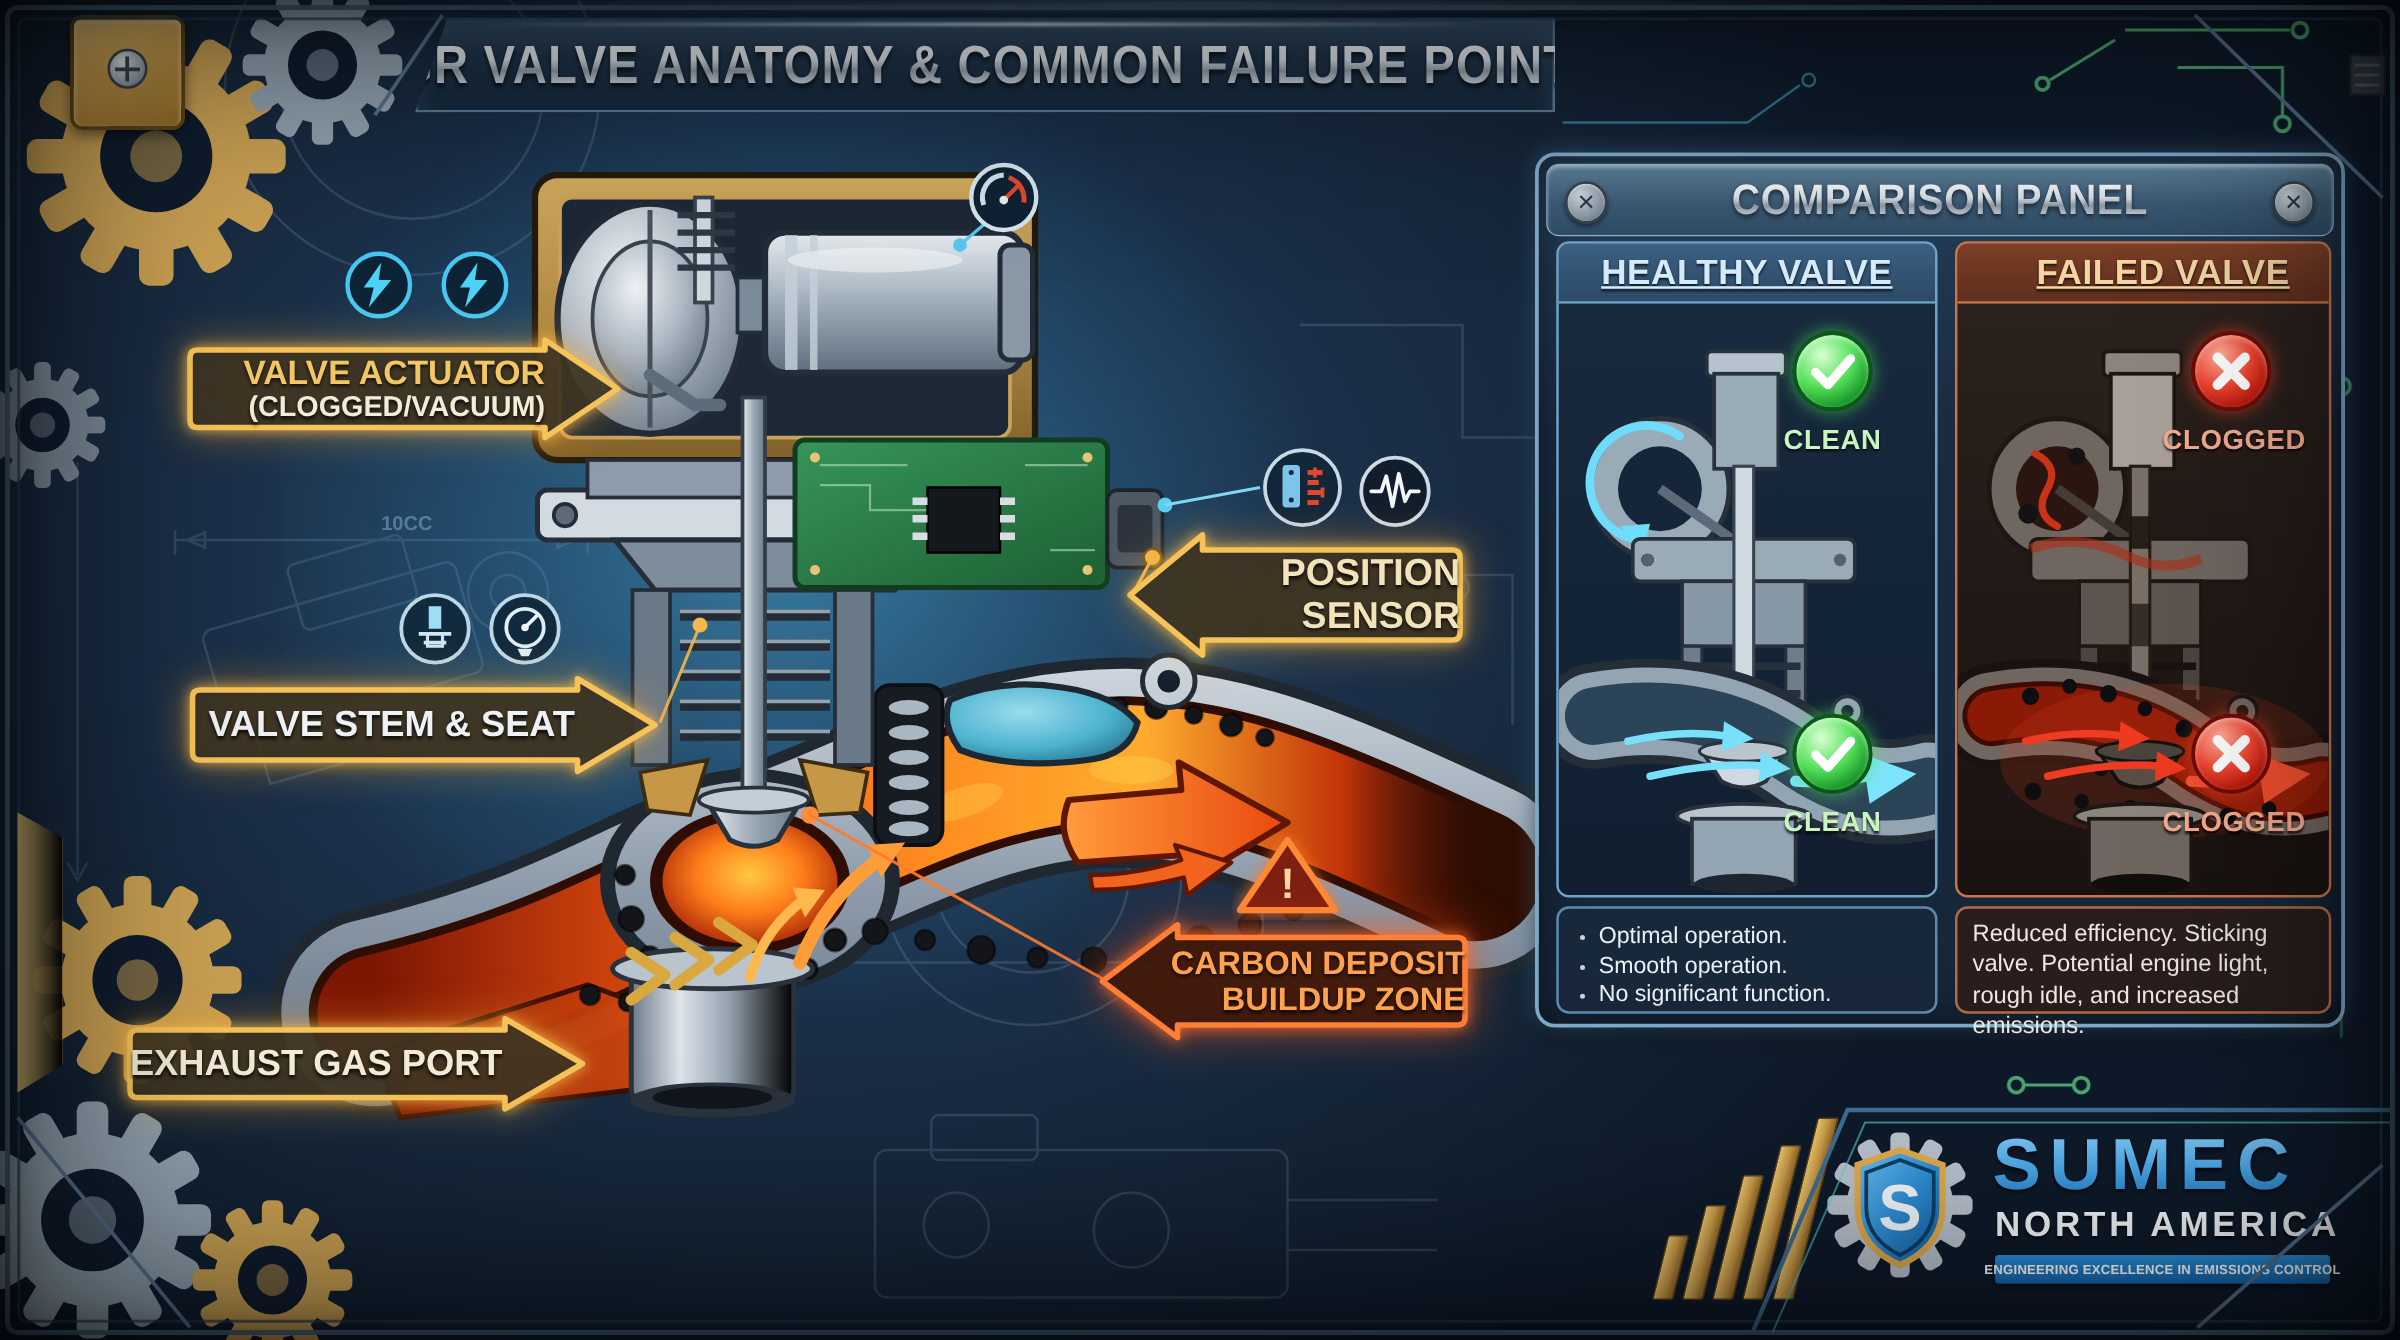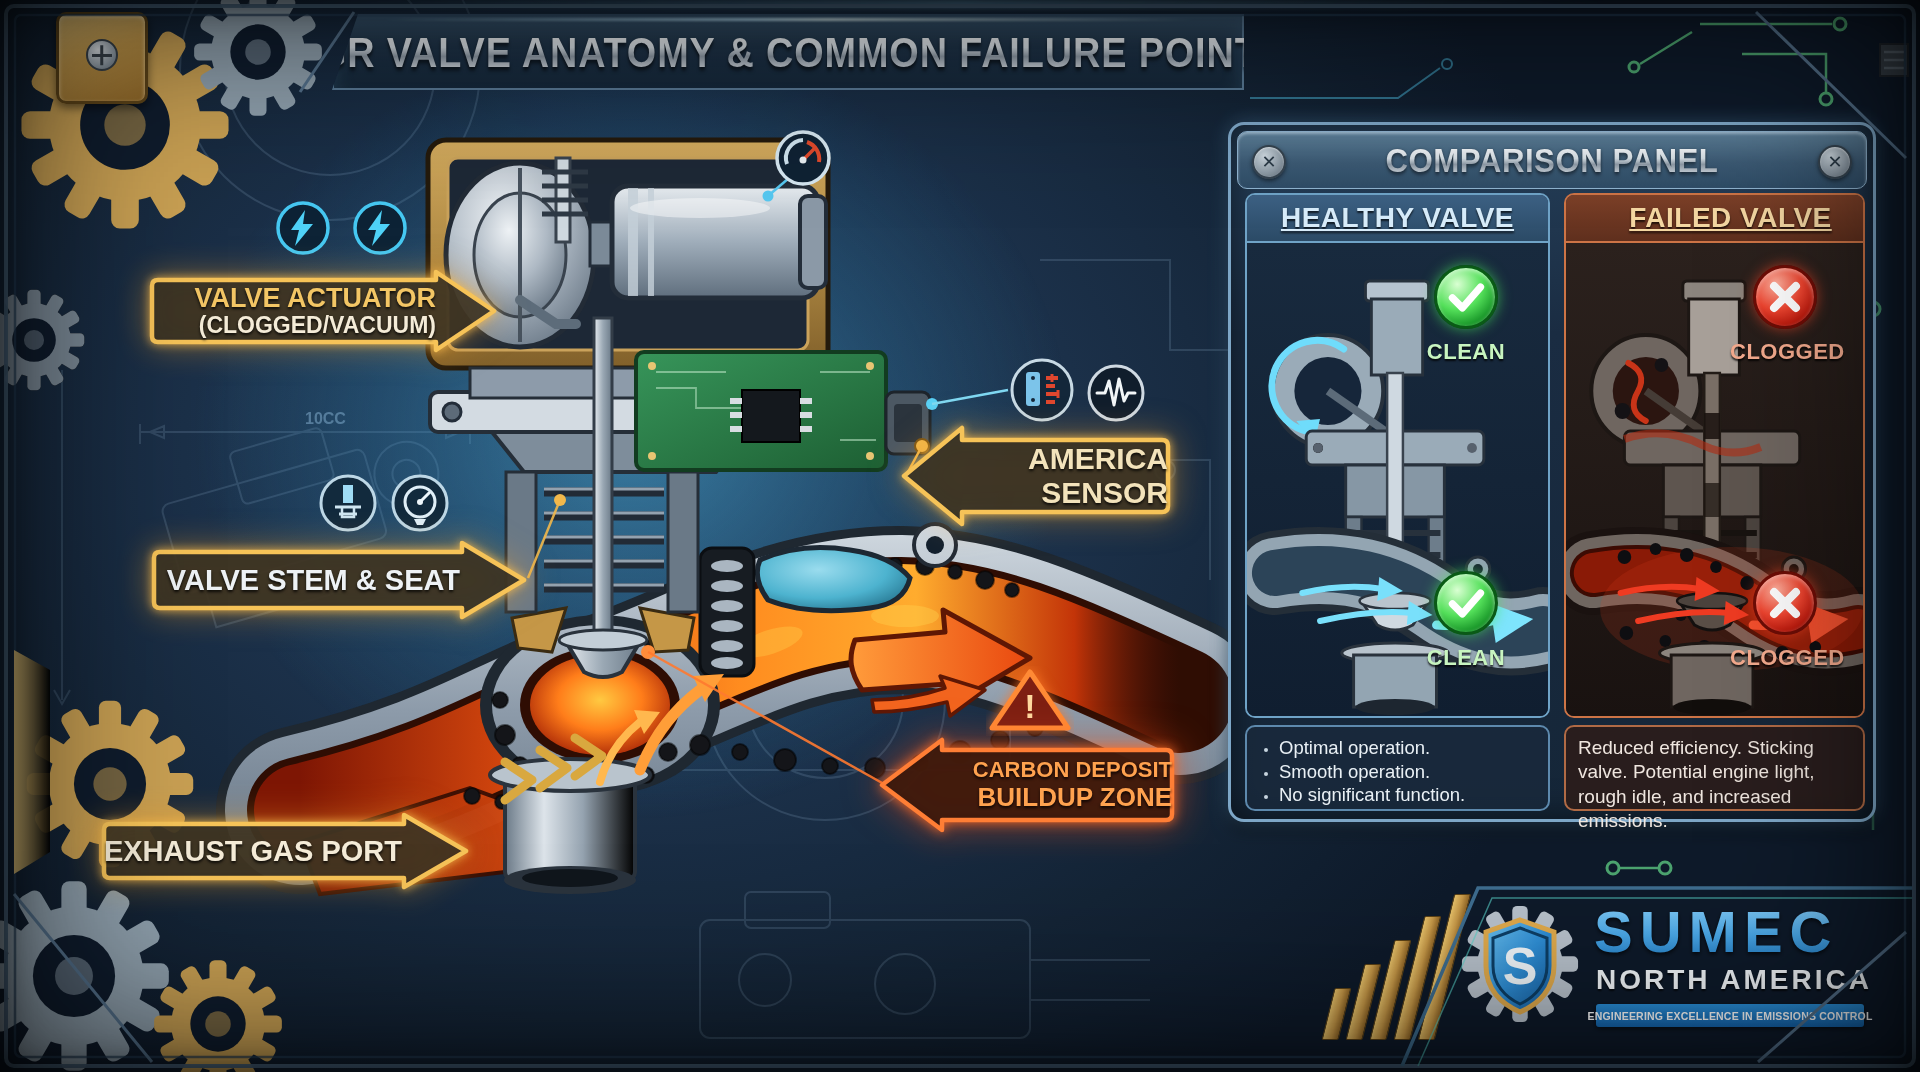--- a/index.html
+++ b/index.html
@@ -528,36 +528,36 @@
     <div class="txt" style="left:10px;top:0;bottom:0;right:70px">
       <span class="t-cream" style="font-size:29px">EXHAUST GAS PORT</span>
     </div>
   </div>
 
   <div class="abs co" style="left:900px;top:424px;width:272px;height:104px">
     <svg class="arrow-shape" viewBox="0 0 272 104">
       <path class="gold-arrow" d="M62,16 H262 Q268,16 268,22 V82 Q268,88 262,88 H62 V100 L4,52 L62,4 Z"></path>
     </svg>
     <div class="txt" style="left:66px;top:0;bottom:0;right:4px">
-      <span class="t-tan" style="font-size:30px">AMERICA</span>
+      <span class="t-tan" style="font-size:30px">POSITION</span>
       <span class="t-tan" style="font-size:30px">SENSOR</span>
     </div>
   </div>
 
   <svg class="abs" style="left:986px;top:666px;z-index:3" width="88" height="70">
     <path d="M44,6 L82,62 H6 Z" fill="#7e1f12" stroke="#ff8a35" stroke-width="5" stroke-linejoin="round" style="filter:drop-shadow(0 0 6px rgba(255,120,40,.8))"></path>
     <text x="44" y="52" text-anchor="middle" font-size="34" font-weight="900" fill="#ffd9a0">!</text>
   </svg>
 
   <div class="abs co" style="left:878px;top:736px;width:298px;height:98px">
     <svg class="arrow-shape" viewBox="0 0 298 98">
       <path class="orange-arrow" d="M64,14 H288 Q294,14 294,20 V78 Q294,84 288,84 H64 V94 L4,49 L64,4 Z"></path>
     </svg>
     <div class="txt" style="left:66px;top:0;bottom:0;right:4px">
-      <span class="t-orange" style="font-size:22px">CARBON DEPOSIT</span>
+      <span class="t-orange" style="font-size:26px">CARBON DEPOSIT</span>
       <span class="t-orange" style="font-size:26px">BUILDUP ZONE</span>
     </div>
   </div>
 
   <div class="abs" id="panel">
     <div id="panel-header">
       <div class="close-btn" style="left:14px">✕</div>
       <span id="panel-title">COMPARISON PANEL</span>
       <div class="close-btn" style="right:14px">✕</div>
     </div>

